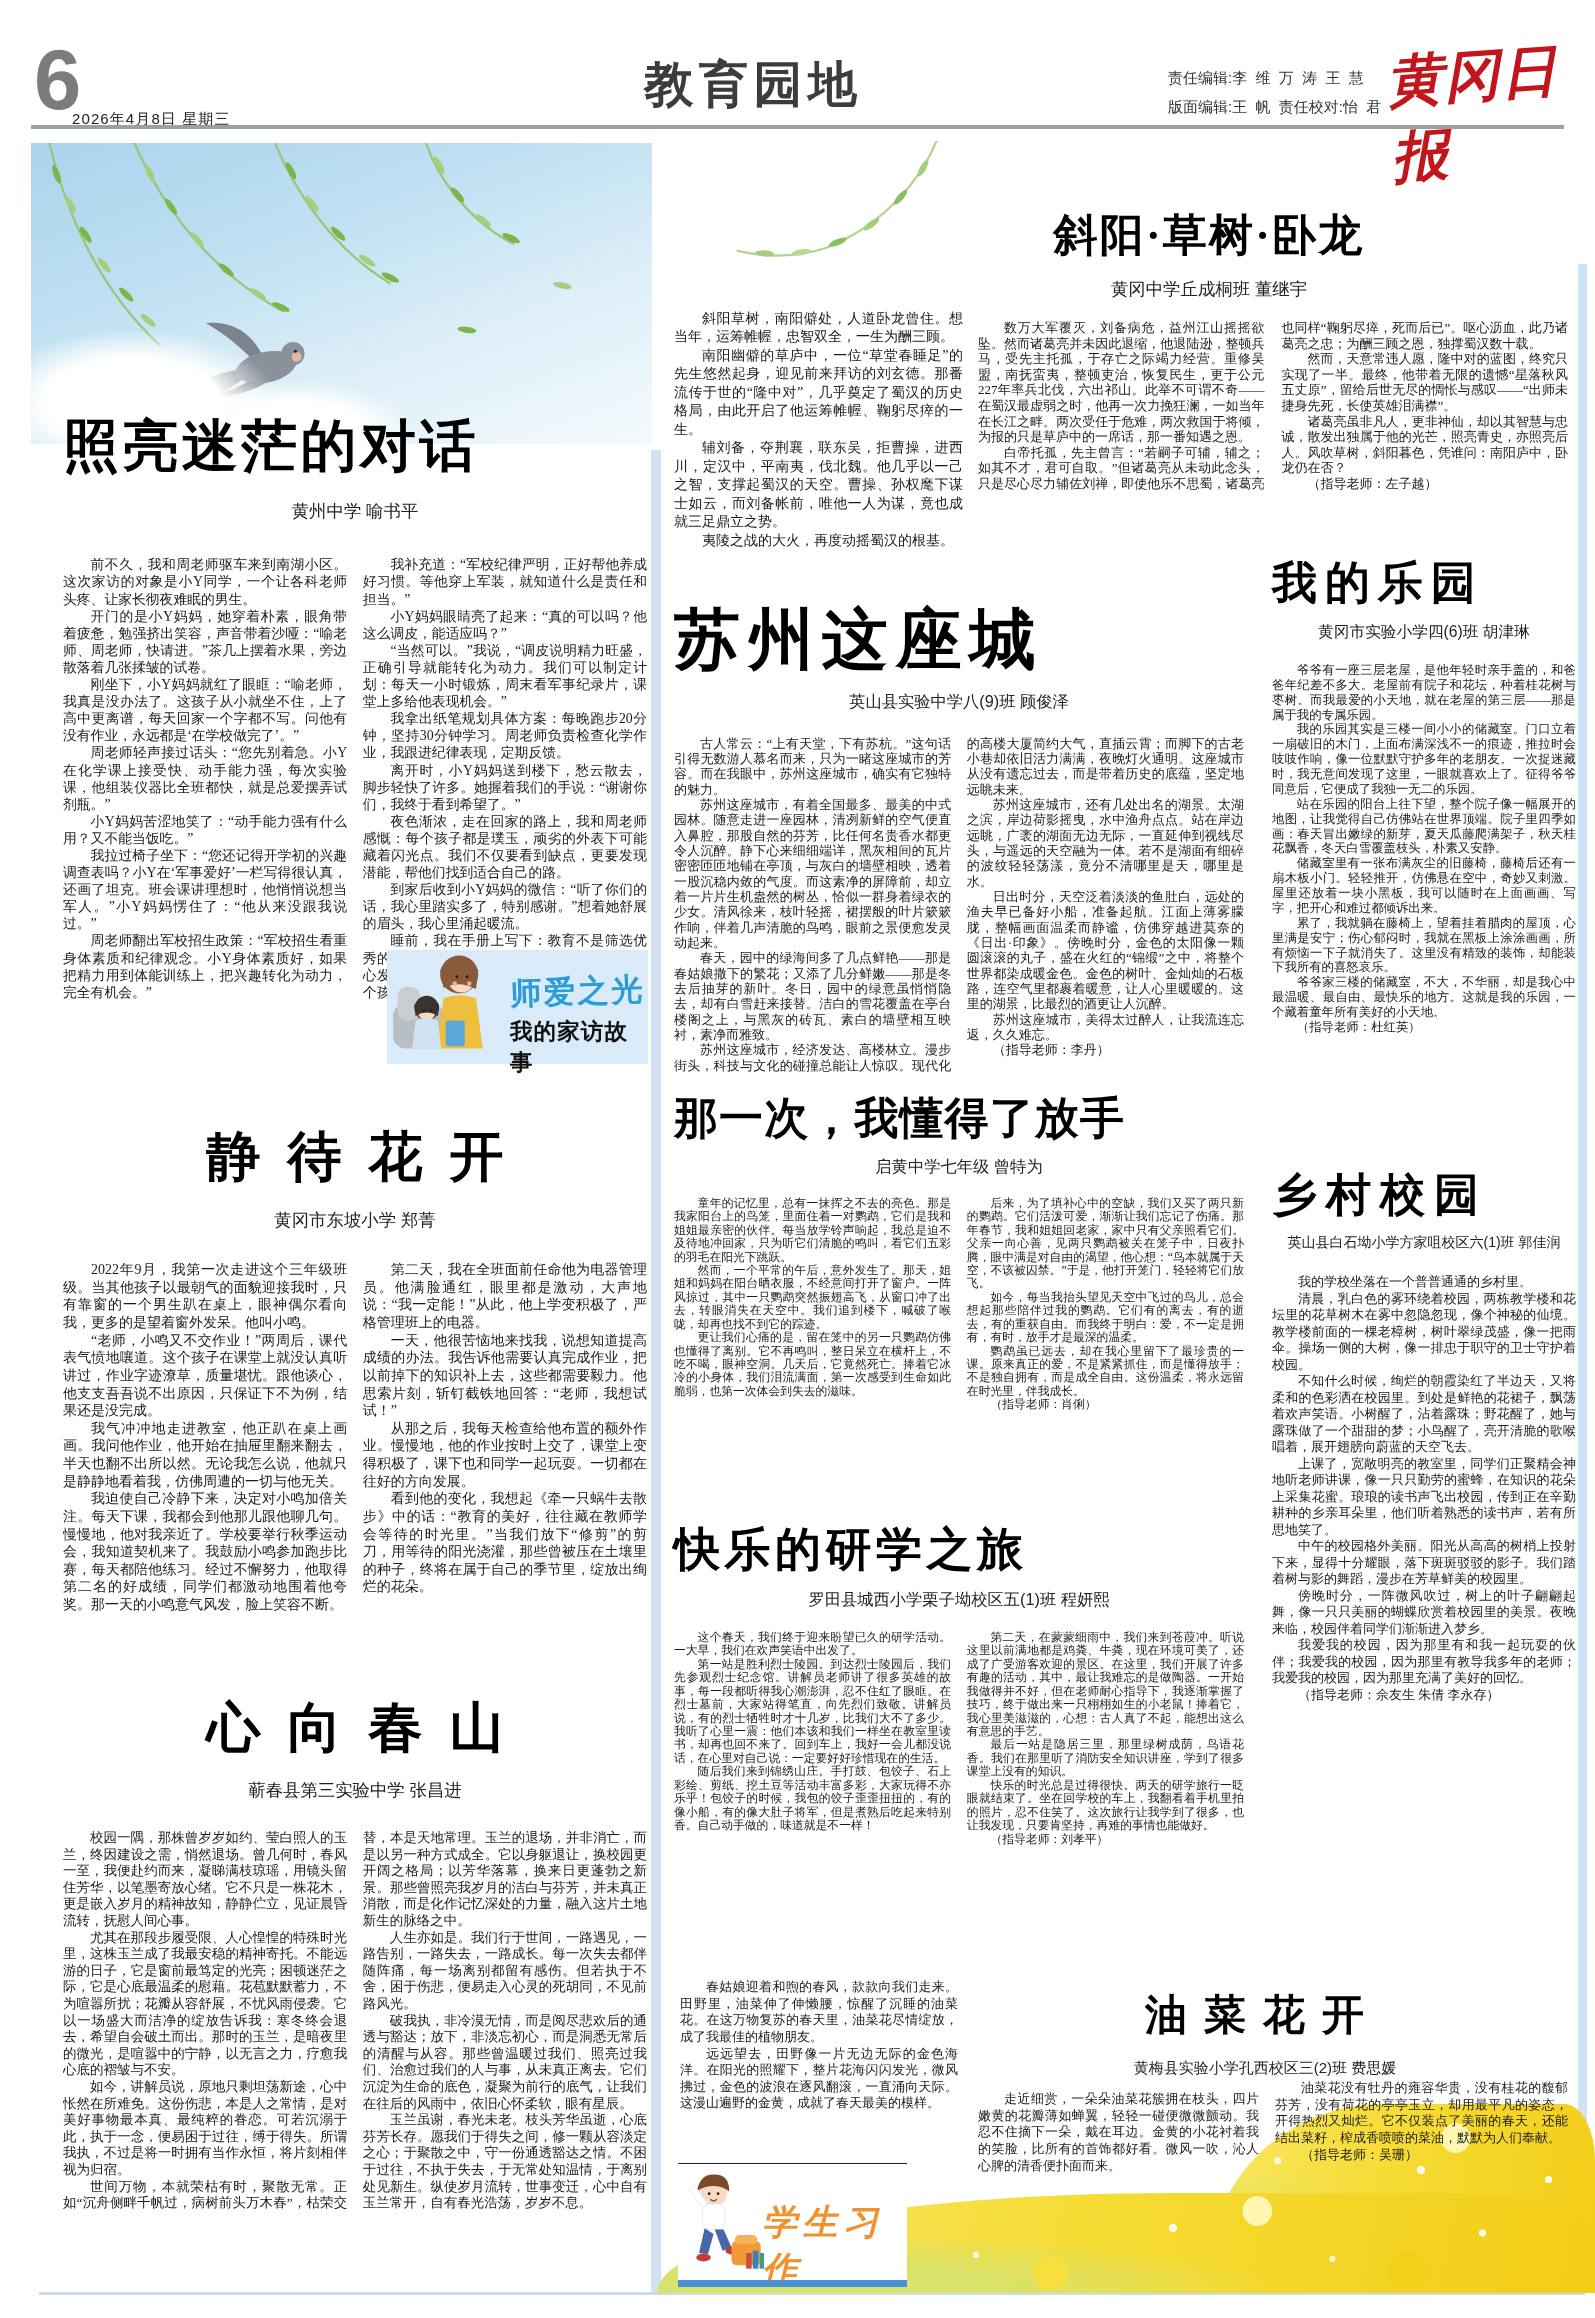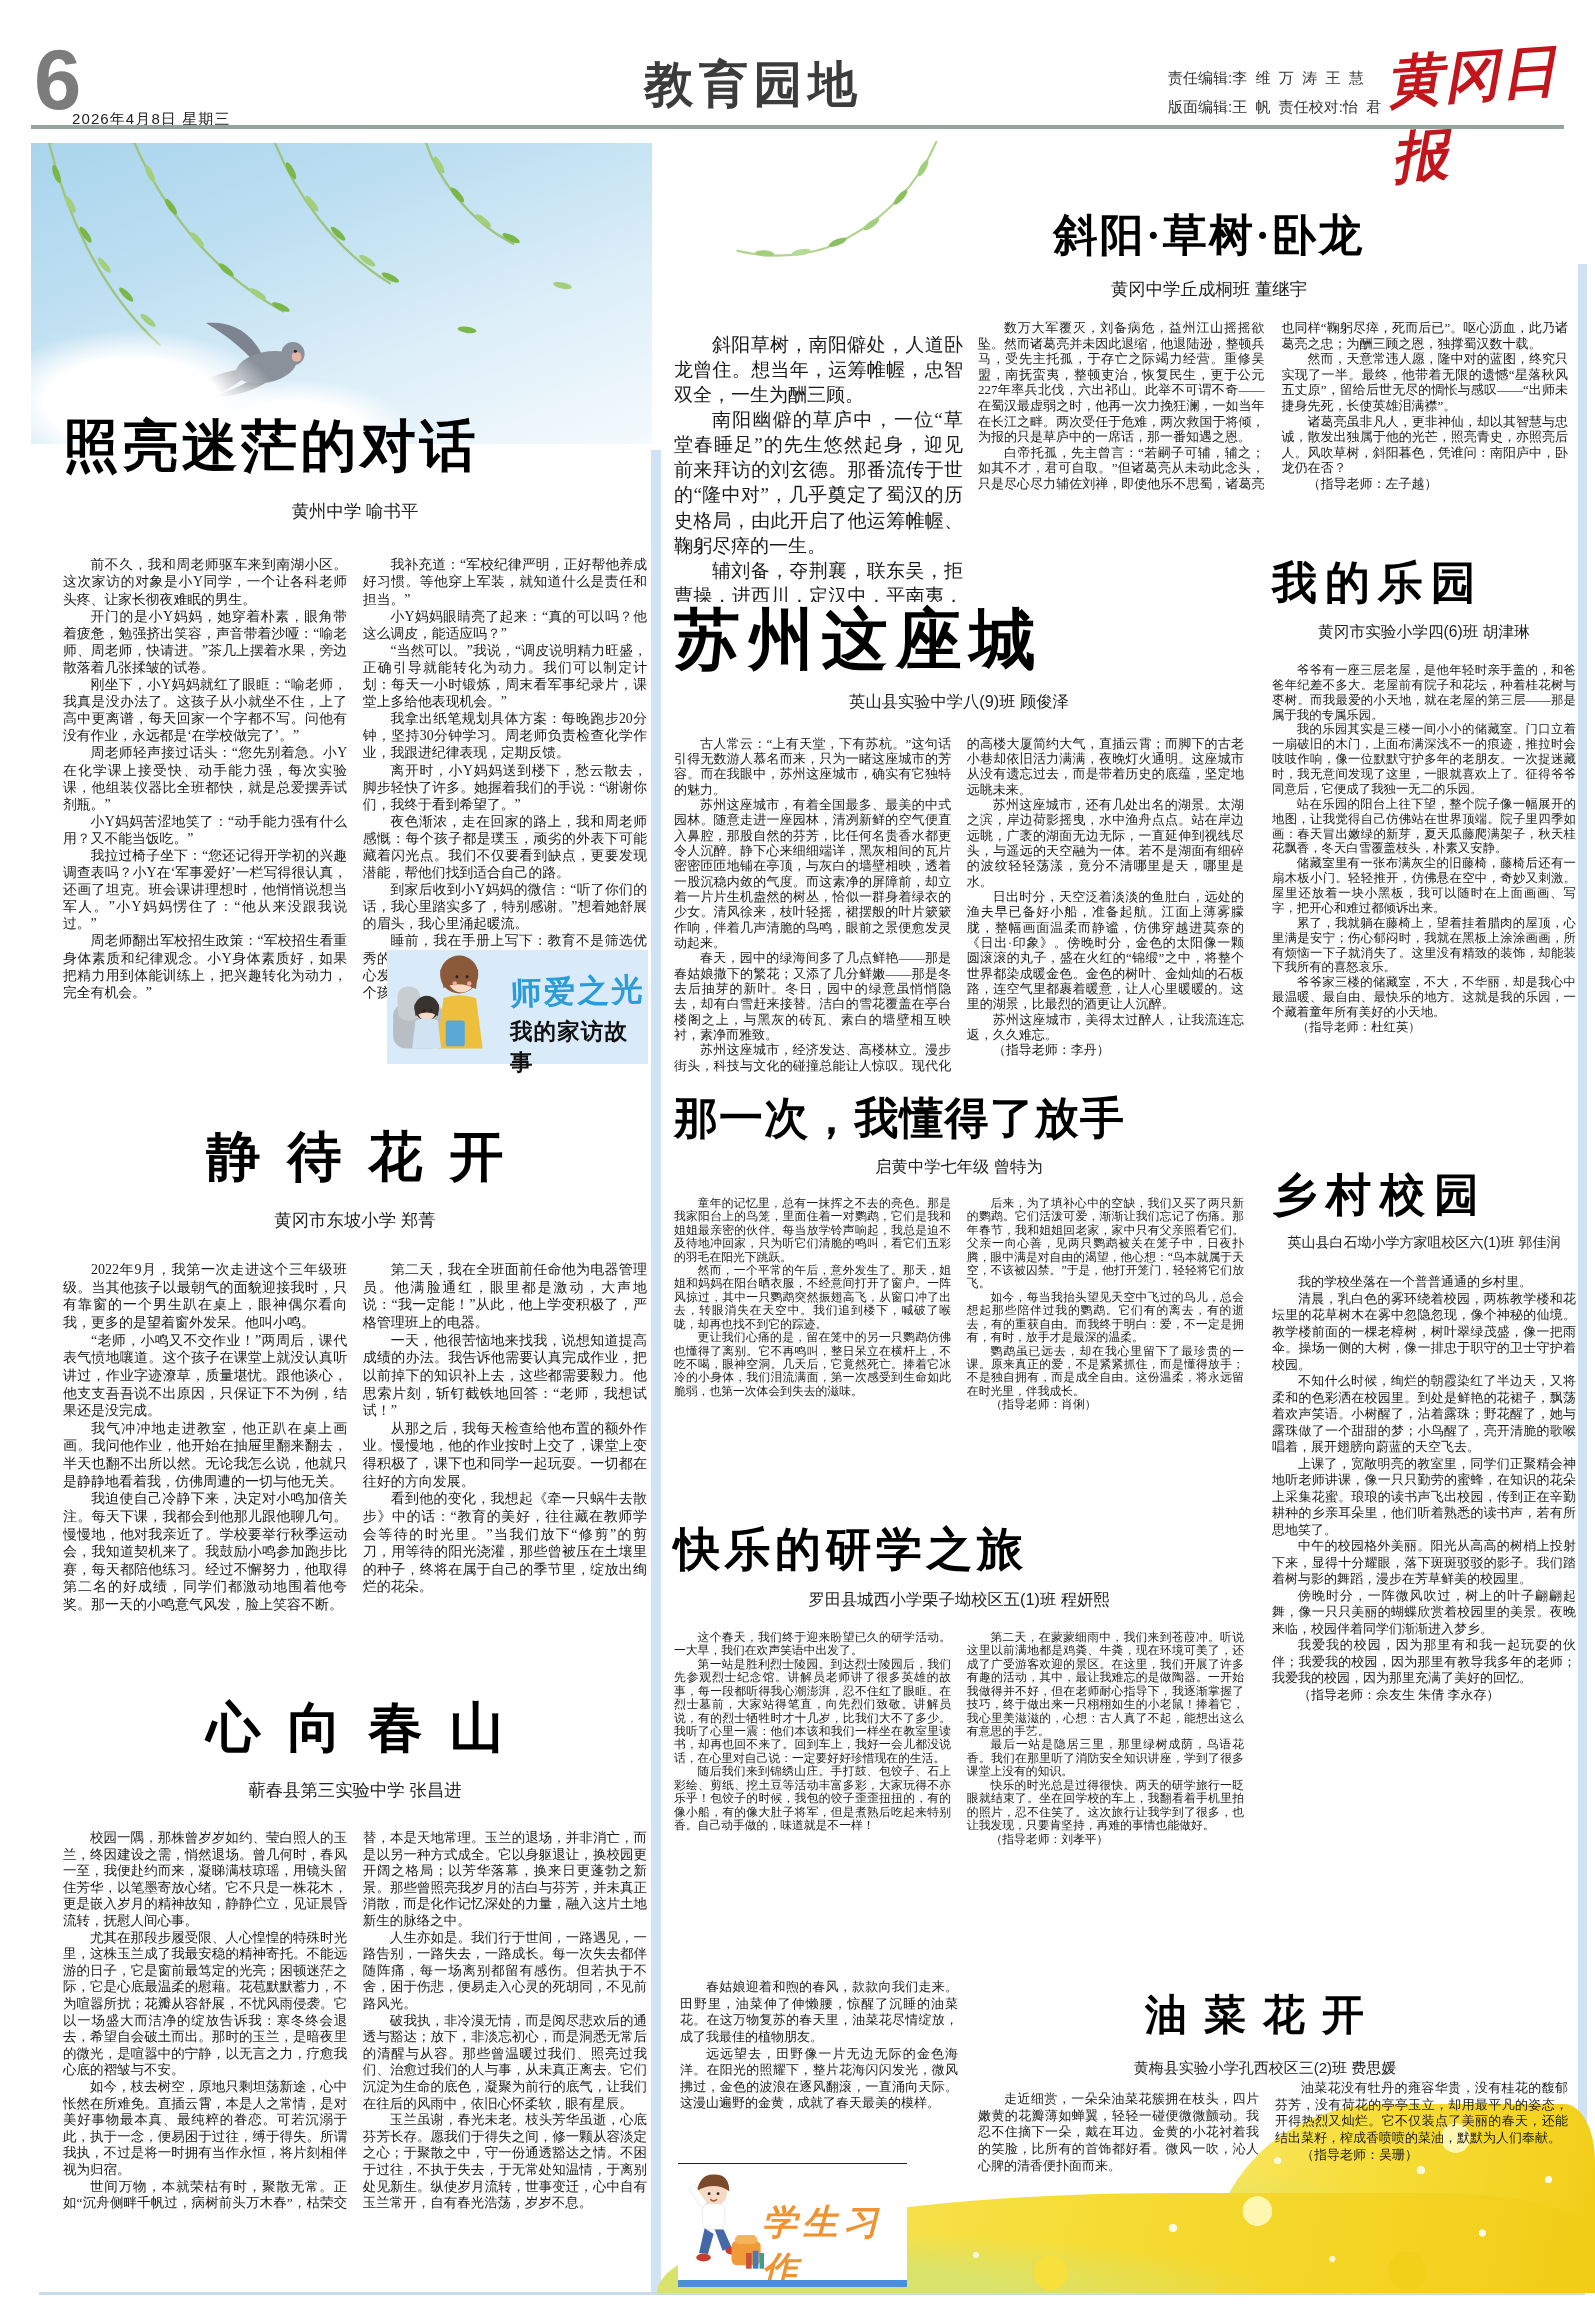--- a/index.html
+++ b/index.html
@@ -187,31 +187,31 @@
       <p>看到他的变化，我想起《牵一只蜗牛去散步》中的话：“教育的美好，往往藏在教师学会等待的时光里。”当我们放下“修剪”的剪刀，用等待的阳光浇灌，那些曾被压在土壤里的种子，终将在属于自己的季节里，绽放出绚烂的花朵。</p>
     </div>
   </div>
 
   <div class="art" style="left:63px;top:1700px;width:584px;">
     <div class="title-serif" style="font-size:54px;letter-spacing:27px;text-indent:27px;">心向春山</div>
     <div class="byline" style="margin-top:21.4px;">蕲春县第三实验中学 张昌进</div>
     <div class="body-txt cols2" style="margin-top:28px;height:389px;font-size:13.5px;line-height:1.23;">
       <p>校园一隅，那株曾岁岁如约、莹白照人的玉兰，终因建设之需，悄然退场。曾几何时，春风一至，我便赴约而来，凝睇满枝琼瑶，用镜头留住芳华，以笔墨寄放心绪。它不只是一株花木，更是嵌入岁月的精神故知，静静伫立，见证晨昏流转，抚慰人间心事。</p>
       <p>尤其在那段步履受限、人心惶惶的特殊时光里，这株玉兰成了我最安稳的精神寄托。不能远游的日子，它是窗前最笃定的光亮；困顿迷茫之际，它是心底最温柔的慰藉。花苞默默蓄力，不为喧嚣所扰；花瓣从容舒展，不忧风雨侵袭。它以一场盛大而洁净的绽放告诉我：寒冬终会退去，希望自会破土而出。那时的玉兰，是暗夜里的微光，是喧嚣中的宁静，以无言之力，疗愈我心底的褶皱与不安。</p>
-      <p>如今，枝去树空，原地只剩坦荡新途，心中怅然在所难免。直插云霄，本是人之常情，是对美好事物最本真、最纯粹的眷恋。可若沉溺于此，执于一念，便易困于过往，缚于得失。所谓我执，不过是将一时拥有当作永恒，将片刻相伴视为归宿。</p>
+      <p>如今，讲解员说，原地只剩坦荡新途，心中怅然在所难免。这份伤悲，本是人之常情，是对美好事物最本真、最纯粹的眷恋。可若沉溺于此，执于一念，便易困于过往，缚于得失。所谓我执，不过是将一时拥有当作永恒，将片刻相伴视为归宿。</p>
       <p>世间万物，本就荣枯有时，聚散无常。正如“沉舟侧畔千帆过，病树前头万木春”，枯荣交替，本是天地常理。玉兰的退场，并非消亡，而是以另一种方式成全。它以身躯退让，换校园更开阔之格局；以芳华落幕，换来日更蓬勃之新景。那些曾照亮我岁月的洁白与芬芳，并未真正消散，而是化作记忆深处的力量，融入这片土地新生的脉络之中。</p>
       <p>人生亦如是。我们行于世间，一路遇见，一路告别，一路失去，一路成长。每一次失去都伴随阵痛，每一场离别都留有感伤。但若执于不舍，困于伤悲，便易走入心灵的死胡同，不见前路风光。</p>
       <p>破我执，非冷漠无情，而是阅尽悲欢后的通透与豁达；放下，非淡忘初心，而是洞悉无常后的清醒与从容。那些曾温暖过我们、照亮过我们、治愈过我们的人与事，从未真正离去。它们沉淀为生命的底色，凝聚为前行的底气，让我们在往后的风雨中，依旧心怀柔软，眼有星辰。</p>
       <p>玉兰虽谢，春光未老。枝头芳华虽逝，心底芬芳长存。愿我们于得失之间，修一颗从容淡定之心；于聚散之中，守一份通透豁达之情。不困于过往，不执于失去，于无常处知温情，于离别处见新生。纵使岁月流转，世事变迁，心中自有玉兰常开，自有春光浩荡，岁岁不息。</p>
     </div>
   </div>
 
   <div class="abs title-serif" style="left:956px;top:213px;width:506px;font-size:44px;letter-spacing:2.2px;">斜阳·草树·卧龙</div>
   <div class="abs byline" style="left:956px;top:277px;width:506px;">黄冈中学丘成桐班 董继宇</div>
-  <div class="abs body-txt" style="left:674px;top:332px;width:289px;height:270px;font-size:19px;line-height:1.32;">
+  <div class="abs body-txt" style="left:674px;top:310px;width:289px;height:270px;font-size:14px;line-height:1.32;">
     <p>斜阳草树，南阳僻处，人道卧龙曾住。想当年，运筹帷幄，忠智双全，一生为酬三顾。</p>
     <p>南阳幽僻的草庐中，一位“草堂春睡足”的先生悠然起身，迎见前来拜访的刘玄德。那番流传于世的“隆中对”，几乎奠定了蜀汉的历史格局，由此开启了他运筹帷幄、鞠躬尽瘁的一生。</p>
     <p>辅刘备，夺荆襄，联东吴，拒曹操，进西川，定汉中，平南夷，伐北魏。他几乎以一己之智，支撑起蜀汉的天空。曹操、孙权麾下谋士如云，而刘备帐前，唯他一人为谋，竟也成就三足鼎立之势。</p>
     <p>夷陵之战的大火，再度动摇蜀汉的根基。</p>
   </div>
   <div class="abs body-txt cols2" style="left:978px;top:320px;width:590px;height:264px;font-size:13px;line-height:1.2;column-gap:17px;">
     <p>数万大军覆灭，刘备病危，益州江山摇摇欲坠。然而诸葛亮并未因此退缩，他退陆逊，整顿兵马，受先主托孤，于存亡之际竭力经营。重修吴盟，南抚蛮夷，整顿吏治，恢复民生，更于公元227年率兵北伐，六出祁山。此举不可谓不奇——在蜀汉最虚弱之时，他再一次力挽狂澜，一如当年在长江之畔。两次受任于危难，两次救国于将倾，为报的只是草庐中的一席话，那一番知遇之恩。</p>
     <p>白帝托孤，先主曾言：“若嗣子可辅，辅之；如其不才，君可自取。”但诸葛亮从未动此念头，只是尽心尽力辅佐刘禅，即使他乐不思蜀，诸葛亮也同样“鞠躬尽瘁，死而后已”。呕心沥血，此乃诸葛亮之忠；为酬三顾之恩，独撑蜀汉数十载。</p>
     <p>然而，天意常违人愿，隆中对的蓝图，终究只实现了一半。最终，他带着无限的遗憾“星落秋风五丈原”，留给后世无尽的惆怅与感叹——“出师未捷身先死，长使英雄泪满襟”。</p>
     <p>诸葛亮虽非凡人，更非神仙，却以其智慧与忠诚，散发出独属于他的光芒，照亮青史，亦照亮后人。风吹草树，斜阳暮色，凭谁问：南阳庐中，卧龙仍在否？</p>

